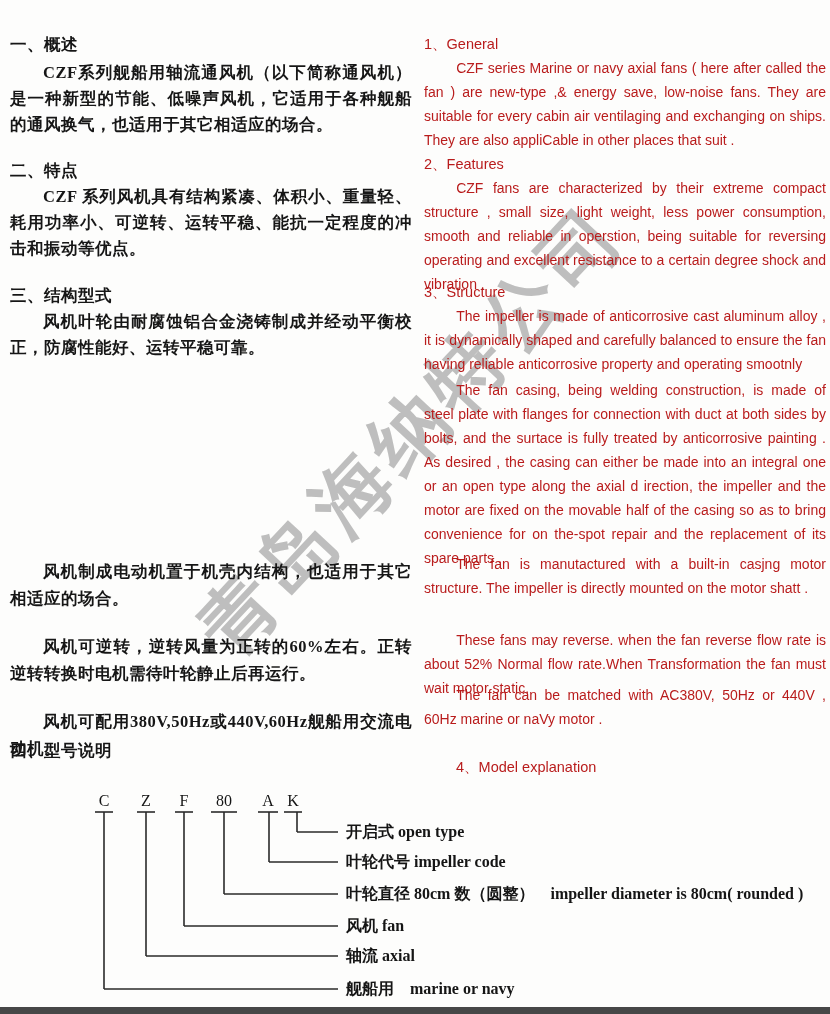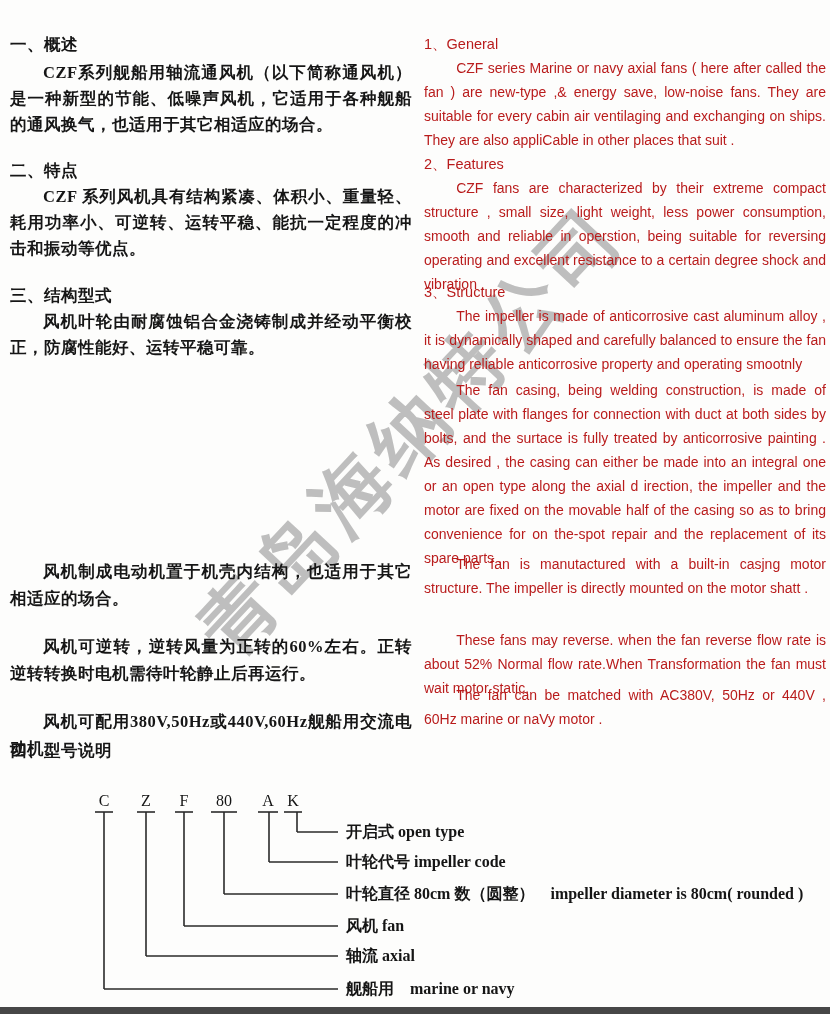--- a/index.html
+++ b/index.html
@@ -88,20 +88,21 @@
     <div class="blk en h" style="top:152px">2、Features</div>
     <div class="blk en p" style="top:176px">CZF fans are characterized by their extreme compact structure , small size, light weight, less power consumption, smooth and reliable in operstion, being suitable for reversing operating and excellent resistance to a certain degree shock and vibration .</div>
 
     <div class="blk en h" style="top:280px">3、Structure</div>
     <div class="blk en p" style="top:304px">The impeller is made of anticorrosive cast aluminum alloy , it is dynamically shaped and carefully balanced to ensure the fan having reliable anticorrosive property and operating smootnly</div>
     <div class="blk en p" style="top:378px">The fan casing, being welding construction, is made of steel plate with flanges for connection with duct at both sides by bolts, and the surtace is fully treated by anticorrosive painting . As desired , the casing can either be made into an integral one or an open type along the axial d irection, the impeller and the motor are fixed on the movable half of the casing so as to bring convenience for on the-spot repair and the replacement of its spare parts .</div>
     <div class="blk en p" style="top:552px">The fan is manutactured with a built-in casjng motor structure. The impeller is directly mounted on the motor shatt .</div>
     <div class="blk en p" style="top:628px">These fans may reverse. when the fan reverse flow rate is about 52% Normal flow rate.When Transformation the fan must wait motor static.</div>
     <div class="blk en p" style="top:683px">The fan can be matched with AC380V, 50Hz or 440V , 60Hz marine or naVy motor .</div>
 
+    <div class="blk en h" style="top:755px;left:456px;width:370px">4、Model explanation</div>
 
     <svg class="diagram" width="830" height="230" viewBox="0 0 830 230">
 
       <g>
         <text class="code" x="104" y="24" text-anchor="middle">C</text>
         <text class="code" x="146" y="24" text-anchor="middle">Z</text>
         <text class="code" x="184" y="24" text-anchor="middle">F</text>
         <text class="code" x="224" y="24" text-anchor="middle">80</text>
         <text class="code" x="268" y="24" text-anchor="middle">A</text>
         <text class="code" x="293" y="24" text-anchor="middle">K</text>

